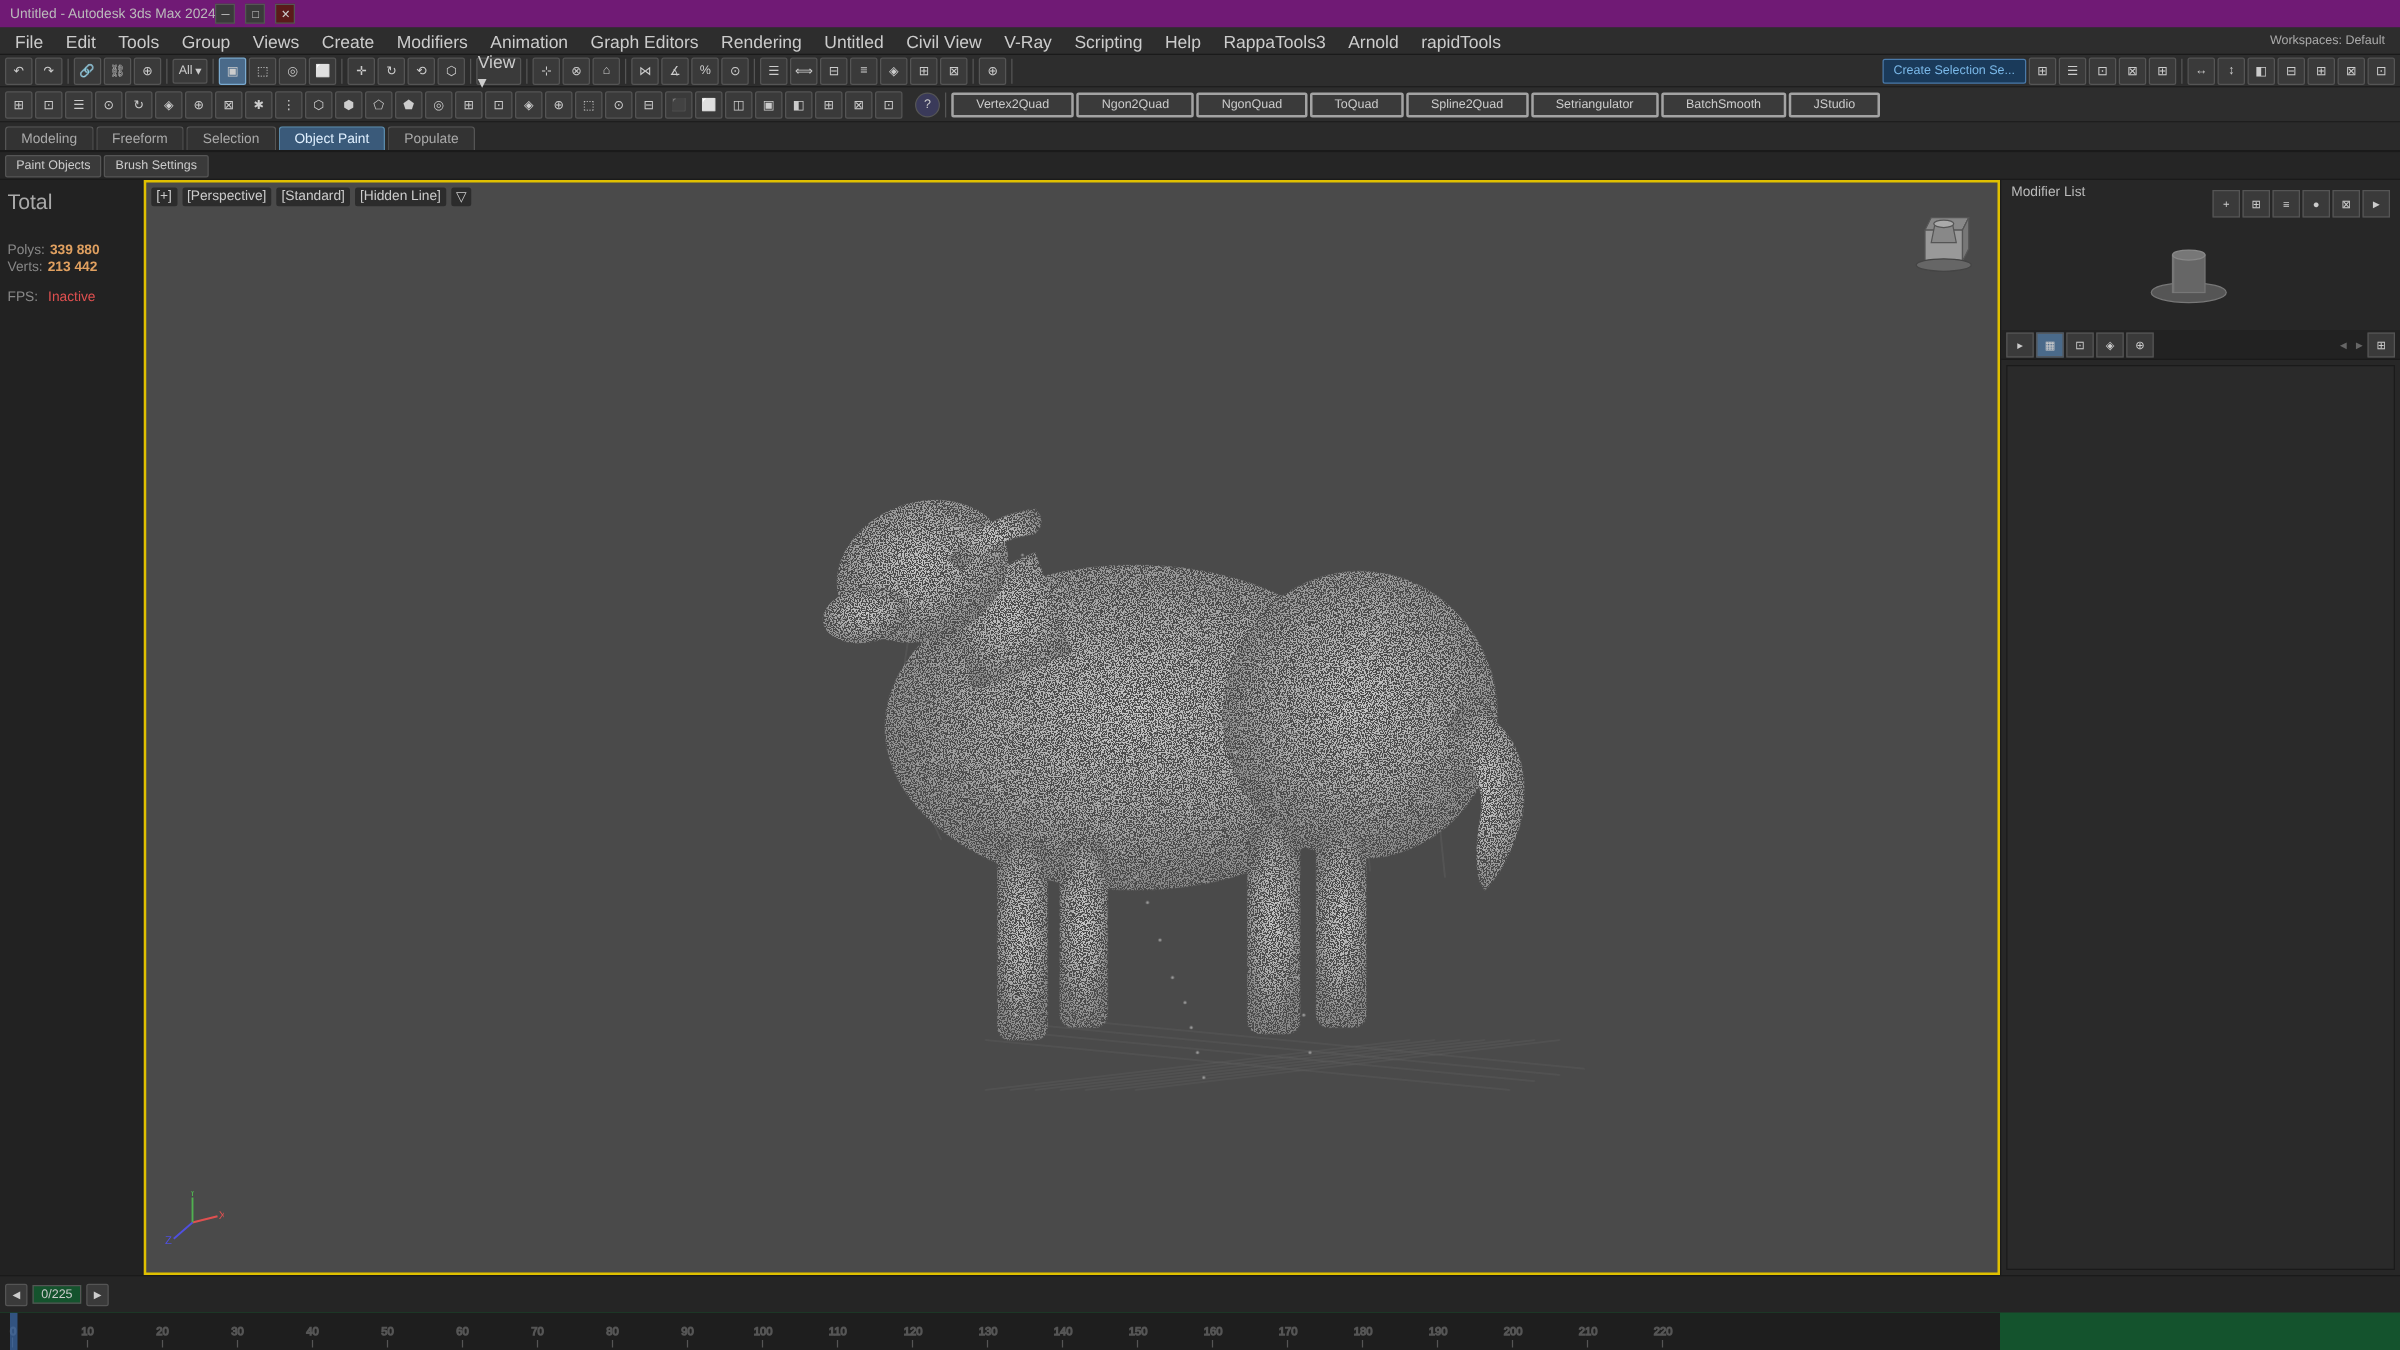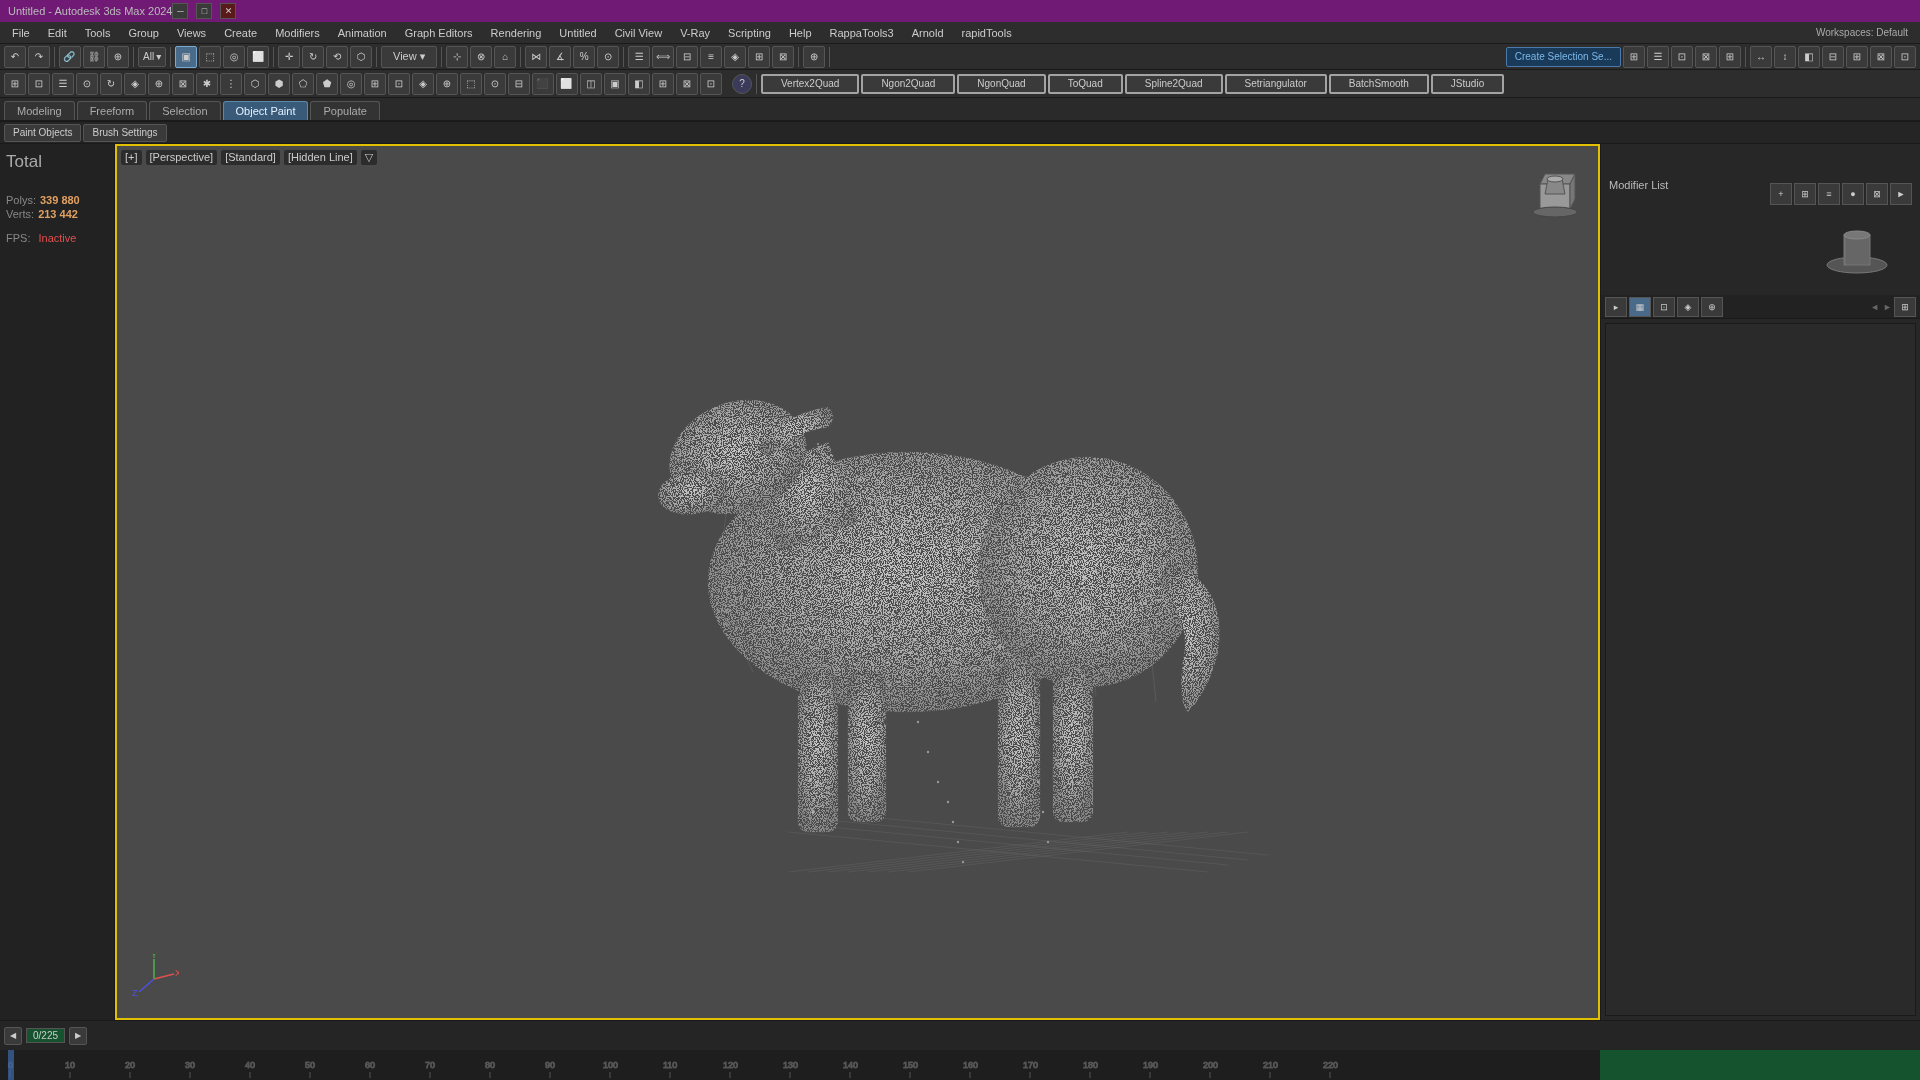--- a/index.html
+++ b/index.html
@@ -40,21 +40,21 @@
       background: #2d2d2d;
       display: flex;
       align-items: center;
       padding: 0 4px;
       border-bottom: 1px solid #1a1a1a;
       gap: 2px;
     }
     .menu-item {
       padding: 2px 8px;
       color: #ccc;
-      font-size: 11px;
+      font-size: 14px;
       cursor: pointer;
       border-radius: 2px;
     }
     #workspaces-label { margin-left: auto; color: #aaa; font-size: 10px; padding-right: 8px; }
 
     
     #toolbar1 {
       height: 26px;
       background: #2d2d2d;
       display: flex;
@@ -210,24 +210,23 @@
       background: #272727;
       border-left: 1px solid #1a1a1a;
       display: flex;
       flex-direction: column;
       flex-shrink: 0;
     }
     #rp-top {
       height: 120px;
       display: flex;
       align-items: center;
-      justify-content: flex-end;
+      justify-content: center;
       padding: 8px;
       position: relative;
-      margin-top: 31px;
     }
     .modifier-list-label {
       position: absolute;
       top: 4px; left: 8px;
       font-size: 11px; color: #bbb;
     }
 
     
     #object-preview {
       width: 70px; height: 70px;
@@ -368,21 +367,21 @@
   <div class="tb-btn">◎</div>
   <div class="tb-btn">⬜</div>
   <div class="tb-separator"></div>
 
   <div class="tb-btn">✛</div>
   <div class="tb-btn">↻</div>
   <div class="tb-btn">⟲</div>
   <div class="tb-btn">⬡</div>
   <div class="tb-separator"></div>
 
-  <div class="tb-btn" style="width:56px;font-size:11px;">View ▾</div>
+  <div class="tb-btn" style="width:36px;font-size:14px;">View ▾</div>
   <div class="tb-separator"></div>
 
   <div class="tb-btn">⊹</div>
   <div class="tb-btn">⊗</div>
   <div class="tb-btn">⌂</div>
   <div class="tb-separator"></div>
 
   <div class="tb-btn">⋈</div>
   <div class="tb-btn">∡</div>
   <div class="tb-btn">%</div>

